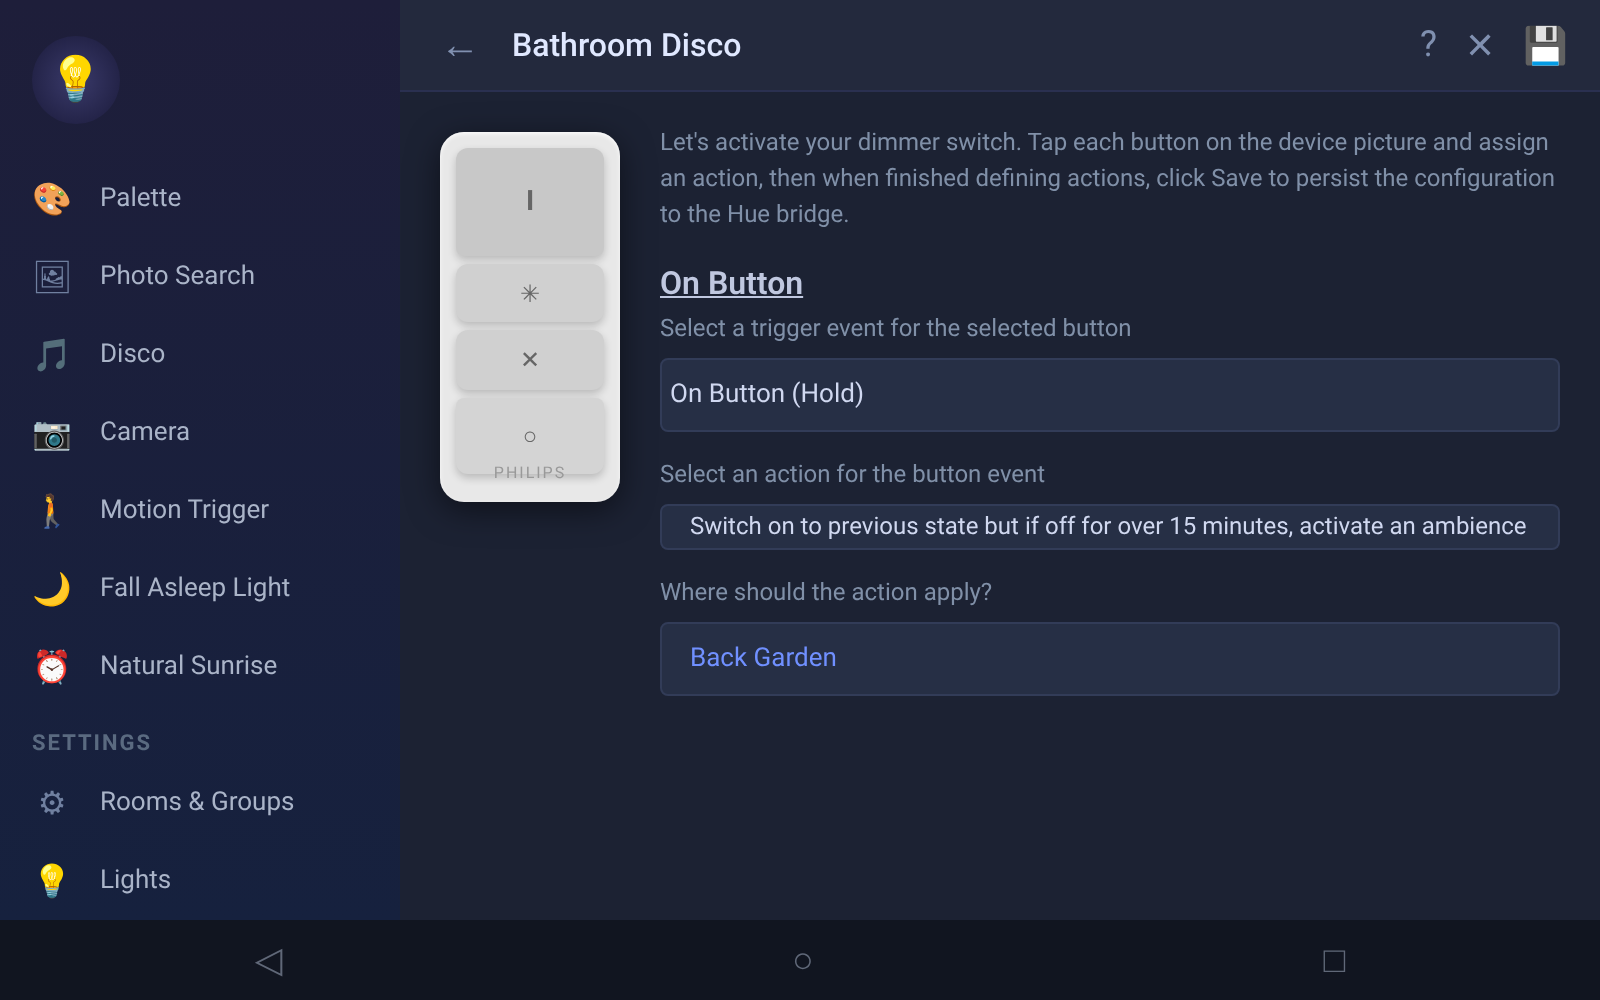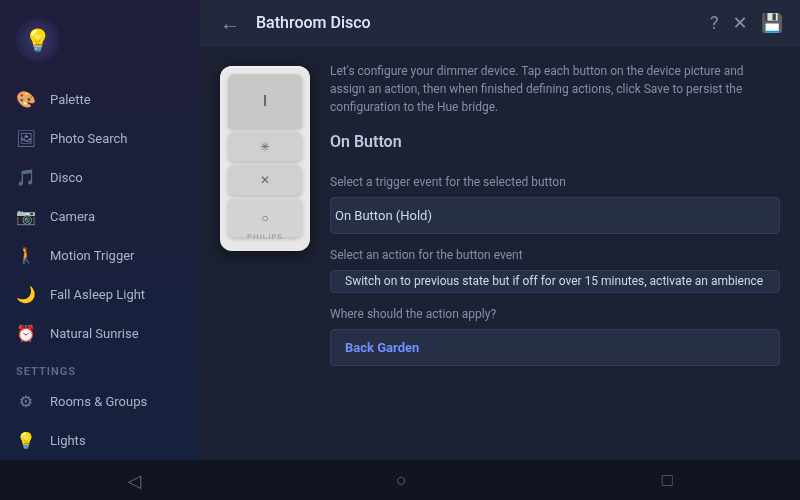--- a/index.html
+++ b/index.html
@@ -203,21 +203,22 @@
       font-size: 12px;
       color: #8090a8;
       line-height: 1.5;
       margin-bottom: 16px;
     }
 
     .section-title {
       color: #c0c8e0;
       font-size: 16px;
       font-weight: 600;
-      margin-bottom: 24px;
+      margin-bottom: 6px;
+      text-decoration: underline;
     }
 
     .field-label {
       color: #8090a8;
       font-size: 12px;
       margin-bottom: 8px;
     }
 
     .field-value {
       background: #262f45;
@@ -242,21 +243,21 @@
       line-height: 1.4;
     }
 
     .field-value-accent {
       background: #262f45;
       border: 1px solid #323c58;
       border-radius: 4px;
       padding: 10px 14px;
       color: #7090ff;
       font-size: 13px;
-      font-weight: 700;
+      font-weight: 400;
       width: 100%;
     }
 
     
     .bottom-nav {
       height: 40px;
       background: #111520;
       display: flex;
       align-items: center;
       justify-content: space-around;
@@ -348,21 +349,21 @@
             <span>✕</span>
           </div>
           <div class="dimmer-btn bot-btn">
             <span>○</span>
           </div>
           <span class="philips-text">PHILIPS</span>
         </div>
       </div>
 
       <div class="config-panel">
-        <p class="config-description">Let's configure your dimmer device. Tap each button on the device picture and assign an action, then when finished defining actions, click Save to persist the configuration to the Hue bridge.</p>
+        <p class="config-description">Let's activate your dimmer switch. Tap each button on the device picture and assign an action, then when finished defining actions, click Save to persist the configuration to the Hue bridge.</p>
 
         <h2 class="section-title">On Button</h2>
 
         <p class="field-label">Select a trigger event for the selected button</p>
         <div class="field-value">On Button (Hold)</div>
 
         <p class="field-label">Select an action for the button event</p>
         <div class="field-value-long">Switch on to previous state but if off for over 15 minutes, activate an ambience</div>
 
         <p class="field-label">Where should the action apply?</p>

